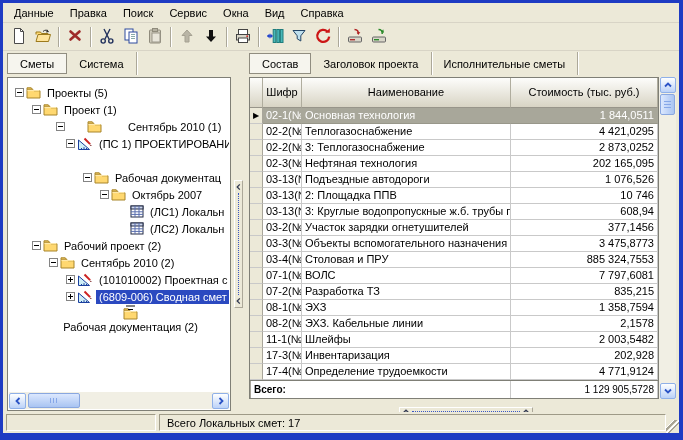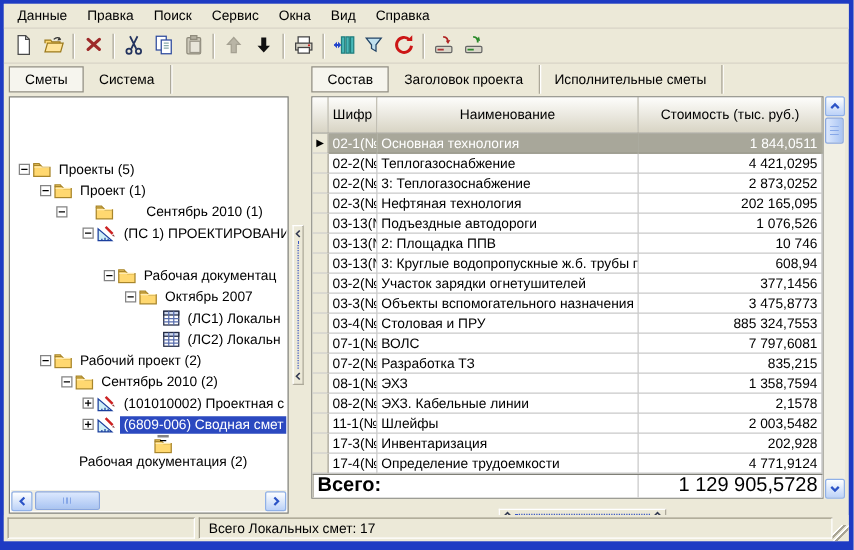--- a/index.html
+++ b/index.html
@@ -63,21 +63,21 @@
   .c0{width:13px;min-width:13px;}
   .c1{width:39px;min-width:39px;}
   .c2{flex:1;}
   .c3{width:147px;min-width:147px;}
   .grow{display:flex;height:16px;}
   .gcell{border-right:1px solid #c9c9c9;border-bottom:1px solid #c9c9c9;overflow:hidden;white-space:nowrap;display:flex;align-items:center;padding:0 3px;}
   .gcell.ind{background:#ece9d8;border-right:1px solid #a8a59a;justify-content:center;padding:0;font-size:8px;}
   .gcell.cost{justify-content:flex-end;}
   .grow.selected .gcell.dat{background:#a8a79a;color:#fff;border-color:#a8a79a;border-bottom-color:#98978a;}
   .gfoot{margin-top:auto;display:flex;height:19px;border-top:1px solid #7f7f76;background:#fff;}
-  .gfoot .gcell{border-bottom:none;font-size:16px;}
+  .gfoot .gcell{border-bottom:none;font-size:10px;}
   .gfoot .lab{font-weight:bold;border-right:1px solid #c9c9c9;flex:1;}
 
   
   .statusbar{position:absolute;left:0;right:0;bottom:0;height:21px;background:#ece9d8;display:flex;align-items:stretch;padding:2px 3px;gap:3px;}
   .spanel{border:1px solid;border-color:#9e9a87 #fff #fff #9e9a87;display:flex;align-items:center;padding:0 7px;}
   .spanel.first{width:150px;}
   .spanel.mainp{flex:1;margin-right:10px;}
   .grip{position:absolute;right:0;bottom:0;width:13px;height:13px;background:
     linear-gradient(135deg,transparent 0 5px,#fff 5px 6px,#a8a494 6px 8px,transparent 8px 9px,#fff 9px 10px,#a8a494 10px 12px,transparent 12px);}
 </style>
@@ -211,21 +211,21 @@
         <div class="tab active">Состав</div>
         <div class="tab">Заголовок проекта</div>
         <div class="tab">Исполнительные сметы</div>
       </div>
   </div>
 
   <div class="main">
 
     <div class="tree-panel">
       <div class="tree" id="tree">
-          <div class="trow" style="padding-left: 6px; margin-top: 43px;">
+          <div class="trow" style="padding-left: 6px;">
             <span class="ebox"></span>
             <span class="ticon">
               <svg width="15" height="13" viewBox="0 0 15 13">
                 <path d="M1 3.2V1.8h4.3l1.2 1.6" fill="#ffd870" stroke="#a8852a"></path>
                 <path d="M1 3.2h5.5L8 4.8h6V12H1z" fill="#ffd870" stroke="#a8852a"></path>
                 <path d="M1.5 4.6h12" stroke="#ffeab0" fill="none"></path>
               </svg>
             </span>
             <span class="tlabel">Проекты (5)</span>
           </div>
@@ -233,21 +233,21 @@
             <span class="ebox"></span>
             <span class="ticon">
               <svg width="15" height="13" viewBox="0 0 15 13">
                 <path d="M1 3.2V1.8h4.3l1.2 1.6" fill="#ffd870" stroke="#a8852a"></path>
                 <path d="M1 3.2h5.5L8 4.8h6V12H1z" fill="#ffd870" stroke="#a8852a"></path>
                 <path d="M1.5 4.6h12" stroke="#ffeab0" fill="none"></path>
               </svg>
             </span>
             <span class="tlabel">Проект (1)</span>
           </div>
-          <div class="trow" style="padding-left: 36px; gap: 20px;">
+          <div class="trow" style="padding-left: 47px; gap: 20px;">
             <span class="ebox"></span>
             <span class="ticon">
               <svg width="15" height="13" viewBox="0 0 15 13">
                 <path d="M1 3.2V1.8h4.3l1.2 1.6" fill="#ffd870" stroke="#a8852a"></path>
                 <path d="M1 3.2h5.5L8 4.8h6V12H1z" fill="#ffd870" stroke="#a8852a"></path>
                 <path d="M1.5 4.6h12" stroke="#ffeab0" fill="none"></path>
               </svg>
             </span>
             <span class="tlabel">Сентябрь 2010 (1)</span>
           </div>

